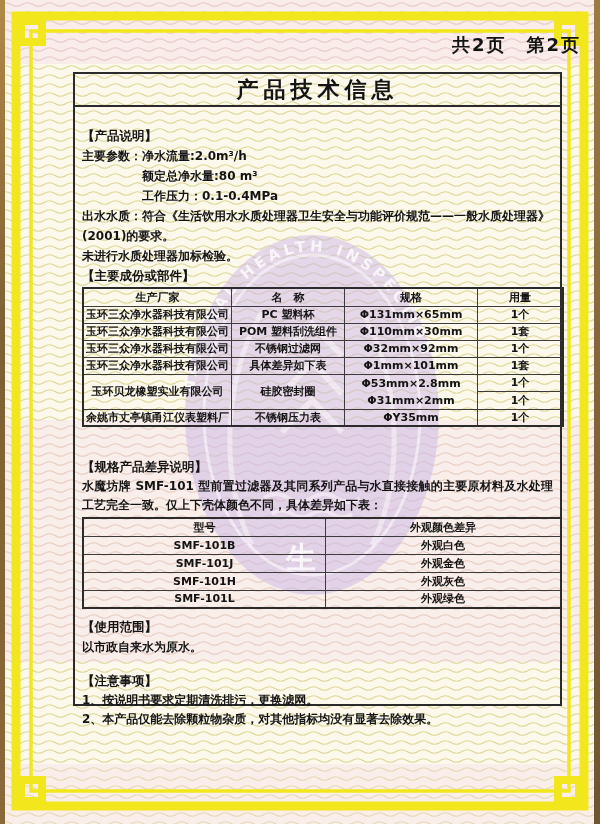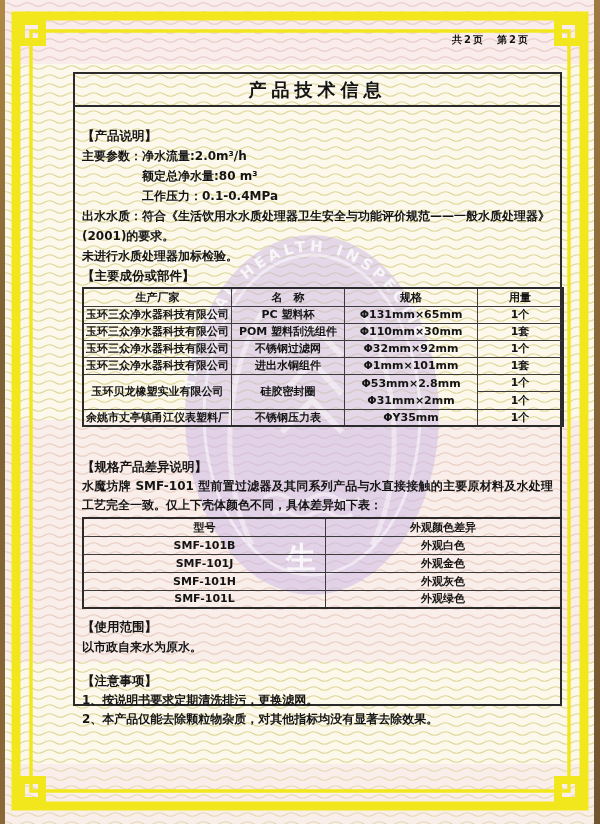--- a/index.html
+++ b/index.html
@@ -11,31 +11,31 @@
   }
   .layer{position:absolute;left:0;top:0;}
   .bg-svg{z-index:0;}
   .wm-svg{z-index:1;}
   .frame-svg{z-index:2;}
   .scan-edge{position:absolute;top:0;height:824px;z-index:5;}
   .scan-edge.left{left:0;width:5px;background:linear-gradient(#b08a45,#7d6134 40%,#8a6838);}
   .scan-edge.right{right:0;width:6px;background:linear-gradient(#9c7a42,#7e5f33 60%,#6f5530);}
   .page-info{
     position:absolute;left:452px;top:33px;z-index:4;
-    font-size:10px;font-weight:bold;letter-spacing:2px;white-space:pre;
+    font-size:18px;font-weight:bold;letter-spacing:2px;white-space:pre;
   }
   .doc{
     position:absolute;left:73px;top:72px;width:489px;height:634px;
     border:2px solid #2b2b2b;z-index:3;background:transparent;box-sizing:border-box;
   }
   .doc-title-wrap{
     height:31px;border-bottom:2px solid #2b2b2b;
     display:flex;align-items:center;justify-content:center;
   }
-  .doc-title{font-size:18px;font-weight:bold;letter-spacing:5px;}
+  .doc-title{font-size:22px;font-weight:bold;letter-spacing:5px;}
   .doc-body{padding:19px 7px 0 7px;font-size:12px;font-weight:bold;line-height:20px;}
   .sec-heading{font-size:12.5px;font-weight:bold;line-height:20px;}
   .line{line-height:20px;white-space:pre-wrap;}
   .line.indent{padding-left:60px;}
   .para{line-height:19px;text-align:justify;}
   table{border-collapse:collapse;table-layout:fixed;width:476px;
         border:2px solid #2b2b2b;margin-top:1px;}
   th,td{border:1px solid #3c3c3c;text-align:center;vertical-align:middle;
         padding:0;font-size:11px;font-weight:bold;line-height:13px;overflow:hidden;}
   .tbl1 tr{height:17px;margin-top:24px;}
@@ -152,21 +152,21 @@
             <td>1套</td>
           </tr>
           <tr>
             <td>玉环三众净水器科技有限公司</td>
             <td>不锈钢过滤网</td>
             <td>Φ32mm×92mm</td>
             <td>1个</td>
           </tr>
           <tr>
             <td>玉环三众净水器科技有限公司</td>
-            <td>进出水铜组件</td>
+            <td>具体差异如下表</td>
             <td>Φ1mm×101mm</td>
             <td>1套</td>
           </tr>
           <tr>
             <td rowspan="2">玉环贝龙橡塑实业有限公司</td>
             <td rowspan="2">硅胶密封圈</td>
             <td rowspan="2" class="dualspec">
               <div>Φ53mm×2.8mm</div>
               <div>Φ31mm×2mm</div>
             </td>

